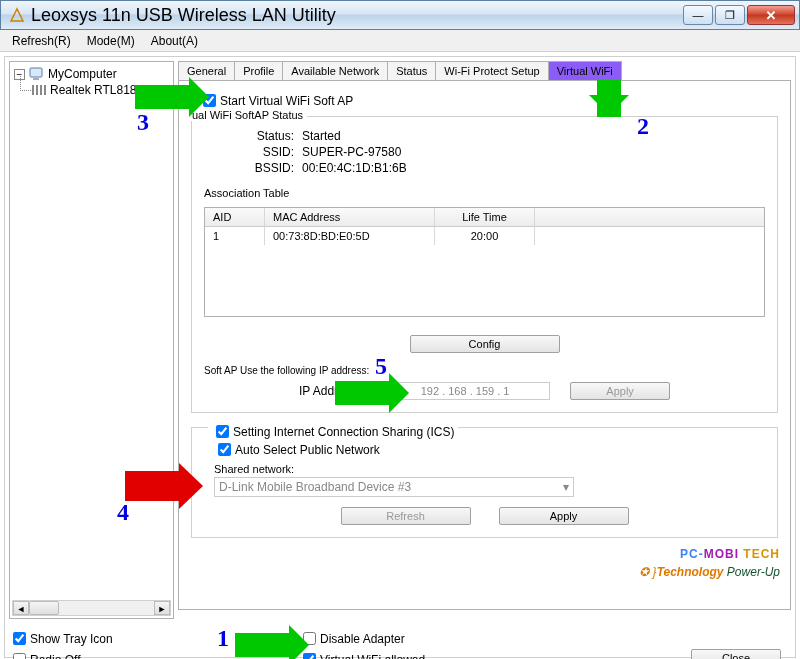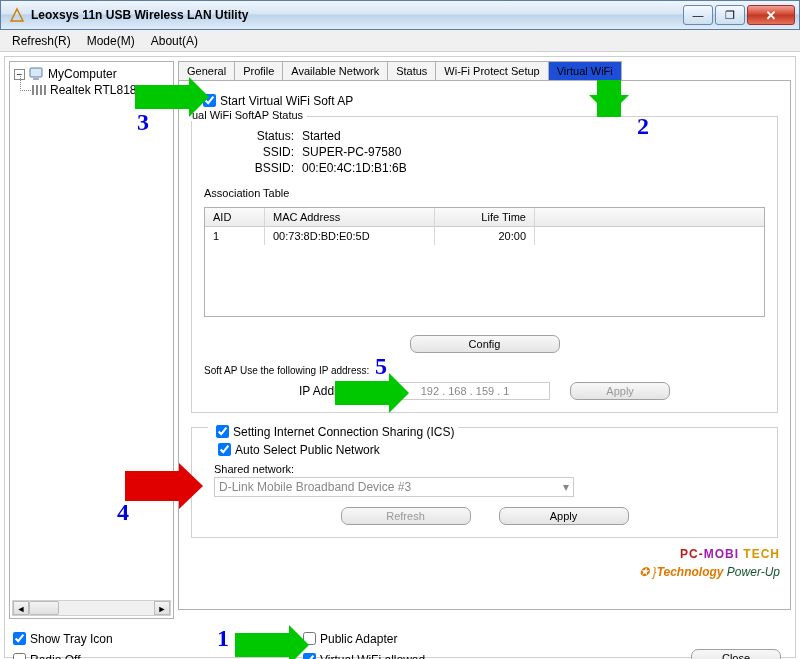--- a/index.html
+++ b/index.html
@@ -1,21 +1,21 @@
 <!DOCTYPE html>
 <html><head>
 <meta charset="utf-8">
 <style>
 * { box-sizing: border-box; font-family: "Segoe UI", Tahoma, sans-serif; font-size: 12px; }
 body { margin: 0; background: #fff; width: 800px; height: 659px; overflow: hidden; }
 
 
 .titlebar { height: 30px; background: linear-gradient(#f0f5fb, #d9e6f5 45%, #bcd3ea 50%, #e0ecf8); border: 1px solid #5a7fa0; display: flex; align-items: center; padding: 0 4px 0 8px; position: relative; }
 .titlebar .icon { width: 16px; height: 16px; margin-right: 6px; }
-.titlebar .title { flex: 1; color: #000; font-size: 12px; font-weight: bold; }
+.titlebar .title { flex: 1; color: #000; font-size: 18px; }
 .titlebar .winbtns { display: flex; }
 .titlebar .winbtn { width: 30px; height: 20px; margin-left: 2px; border: 1px solid #6a88a8; border-radius: 3px; display: flex; align-items: center; justify-content: center; background: linear-gradient(#f4f9ff, #ccdff2); cursor: pointer; }
 .titlebar .winbtn.close { width: 48px; background: linear-gradient(#f5a092, #d14b36 45%, #c13820 50%, #e7715a); border-color: #933; }
 .titlebar .winbtn.close span { color: #fff; font-weight: bold; font-size: 13px; }
 .titlebar .winbtn span { font-size: 11px; }
 
 
 .menubar { height: 22px; background: #f0f0f0; border-bottom: 1px solid #d0d0d0; display: flex; align-items: center; padding-left: 4px; }
 .menubar .item { padding: 2px 8px; cursor: pointer; }
 
@@ -31,41 +31,41 @@
 .tree .node.child::before { content: ''; position: absolute; left: 8px; top: -6px; width: 10px; height: 14px; border-left: 1px dotted #888; border-bottom: 1px dotted #888; }
 .tree .nic-icon { width: 14px; height: 10px; display: inline-block; margin-right: 4px; background: repeating-linear-gradient(90deg, #888 0 2px, transparent 2px 4px); }
 .tree .scrollbar { position: absolute; bottom: 2px; left: 2px; right: 2px; height: 16px; background: #f0f0f0; border: 1px solid #d0d0d0; display: flex; }
 .tree .scrollbar .thumb { width: 30px; background: linear-gradient(#f4f4f4, #e0e0e0); border: 1px solid #bbb; border-radius: 2px; }
 .tree .scrollbar .arrow { width: 16px; background: linear-gradient(#f4f4f4, #e0e0e0); border: 1px solid #bbb; text-align: center; font-size: 9px; line-height: 14px; }
 
 
 .tabs-wrap { flex: 1; padding-left: 4px; }
 .tabhead { display: flex; }
 .tab { padding: 3px 8px; border: 1px solid #b0b0b0; background: #f4f4f4; margin-right: -1px; font-size: 11px; cursor: pointer; border-bottom: none; }
-.tab.active { background: #1d4ed8; position: relative; z-index: 2; }
+.tab.active { background: #8b5cf6; position: relative; z-index: 2; }
 .tabbody { border: 1px solid #b0b0b0; height: 530px; padding: 8px 12px; position: relative; background: #fff; }
 
 
 .groupbox { border: 1px solid #d0d0d0; padding: 10px 12px 10px 12px; margin-top: 22px; position: relative; }
 .groupbox .legend { position: absolute; top: -8px; left: 8px; background: #fff; padding: 0 4px; font-size: 11px; }
 
 .row { display: flex; align-items: center; margin: 2px 0; font-size: 11px; }
 .lbl { width: 90px; text-align: right; margin-right: 8px; }
 
 
 .table { border: 1px solid #b0b0b0; margin-top: 8px; height: 110px; }
 .table .header { display: flex; background: linear-gradient(#fafafa, #ececec); border-bottom: 1px solid #ccc; }
 .table .header .col, .table .trow .col { padding: 3px 8px; border-right: 1px solid #d8d8d8; font-size: 11px; }
 .table .trow { display: flex; }
 .col.aid { width: 60px; }
 .col.mac { width: 170px; }
-.col.life { width: 100px; text-align: right; }
-
-
-.btn { padding: 2px 18px; min-width: 100px; border: 1px solid #a0a0a0; background: linear-gradient(#f8f8f8, #e4e4e4); border-radius: 7px; text-align: center; cursor: pointer; font-size: 11px; }
+.col.life { width: 100px; text-align: center; }
+
+
+.btn { padding: 2px 18px; min-width: 100px; border: 1px solid #a0a0a0; background: linear-gradient(#f8f8f8, #e4e4e4); border-radius: 2px; text-align: center; cursor: pointer; font-size: 11px; }
 .btn.disabled { color: #999; }
 .ipfield { border: 1px solid #ccc; width: 170px; padding: 2px 6px; text-align: center; color: #888; font-size: 11px; }
 .dropdown { border: 1px solid #ccc; width: 360px; padding: 2px 4px; color: #888; font-size: 11px; display: flex; justify-content: space-between; }
 .chk { display: flex; align-items: center; margin: 2px 0; }
 .chk input { margin-right: 4px; }
 
 
 .bottom { display: flex; padding-top: 8px; position: relative; }
 .bottom .left { width: 150px; }
 .bottom .mid { padding-left: 140px; }
@@ -77,21 +77,21 @@
 .arrow-ann.down { width: 24px; height: 40px; }
 .arrow-ann.down::after { right: -8px; top: auto; bottom: -18px; left: -8px; border-left: 20px solid transparent; border-right: 20px solid transparent; border-top: 20px solid #00c800; }
 .arrow-red { position: absolute; width: 56px; height: 30px; background: #e00000; }
 .arrow-red::after { content: ''; position: absolute; right: -22px; top: -8px; border-left: 24px solid #e00000; border-top: 23px solid transparent; border-bottom: 23px solid transparent; }
 .ann-num { position: absolute; font-weight: bold; font-family: Georgia, serif; font-size: 24px; color: #0000e0; }
 
 
 .watermark { position: absolute; right: 10px; bottom: 30px; text-align: right; }
 .watermark .url { color: #ff00cc; font-size: 18px; font-style: italic; font-weight: bold; }
 .watermark .pm { font-size: 20px; font-weight: bold; letter-spacing: 1px; }
-.watermark .pm .pc { color: #b91c1c; margin-left: 37px; }
+.watermark .pm .pc { color: #3b82f6; margin-left: 37px; }
 .watermark .pm .mobi { color: #a21caf; }
 .watermark .pm .tech { color: #d99400; }
 .watermark .tag { font-size: 14px; font-style: italic; }
 .watermark .tag .t1 { color: #e07800; font-weight: bold; }
 .watermark .tag .t2 { color: #14532d; }
 
 .pc-icon { width: 16px; height: 14px; display: inline-block; margin-right: 4px; }
 .pc-icon svg { width: 100%; height: 100%; }
 </style>
 </head>
@@ -246,21 +246,21 @@
           <span>Show Tray Icon</span>
         </div>
       <div class="chk">
           <input type="checkbox" style="">
           <span>Radio Off</span>
         </div>
     </div>
     <div class="mid">
       <div class="chk">
           <input type="checkbox" style="">
-          <span>Public Adapter</span>
+          <span>Disable Adapter</span>
         </div>
       <div class="chk">
           <input type="checkbox" checked="" style="">
           <span>Virtual WiFi allowed</span>
         </div>
     </div>
     <div class="btn close-btn">Close</div>
   </div>
 
   <div class="arrow-ann down" style="left:592px; top:20px"></div>

